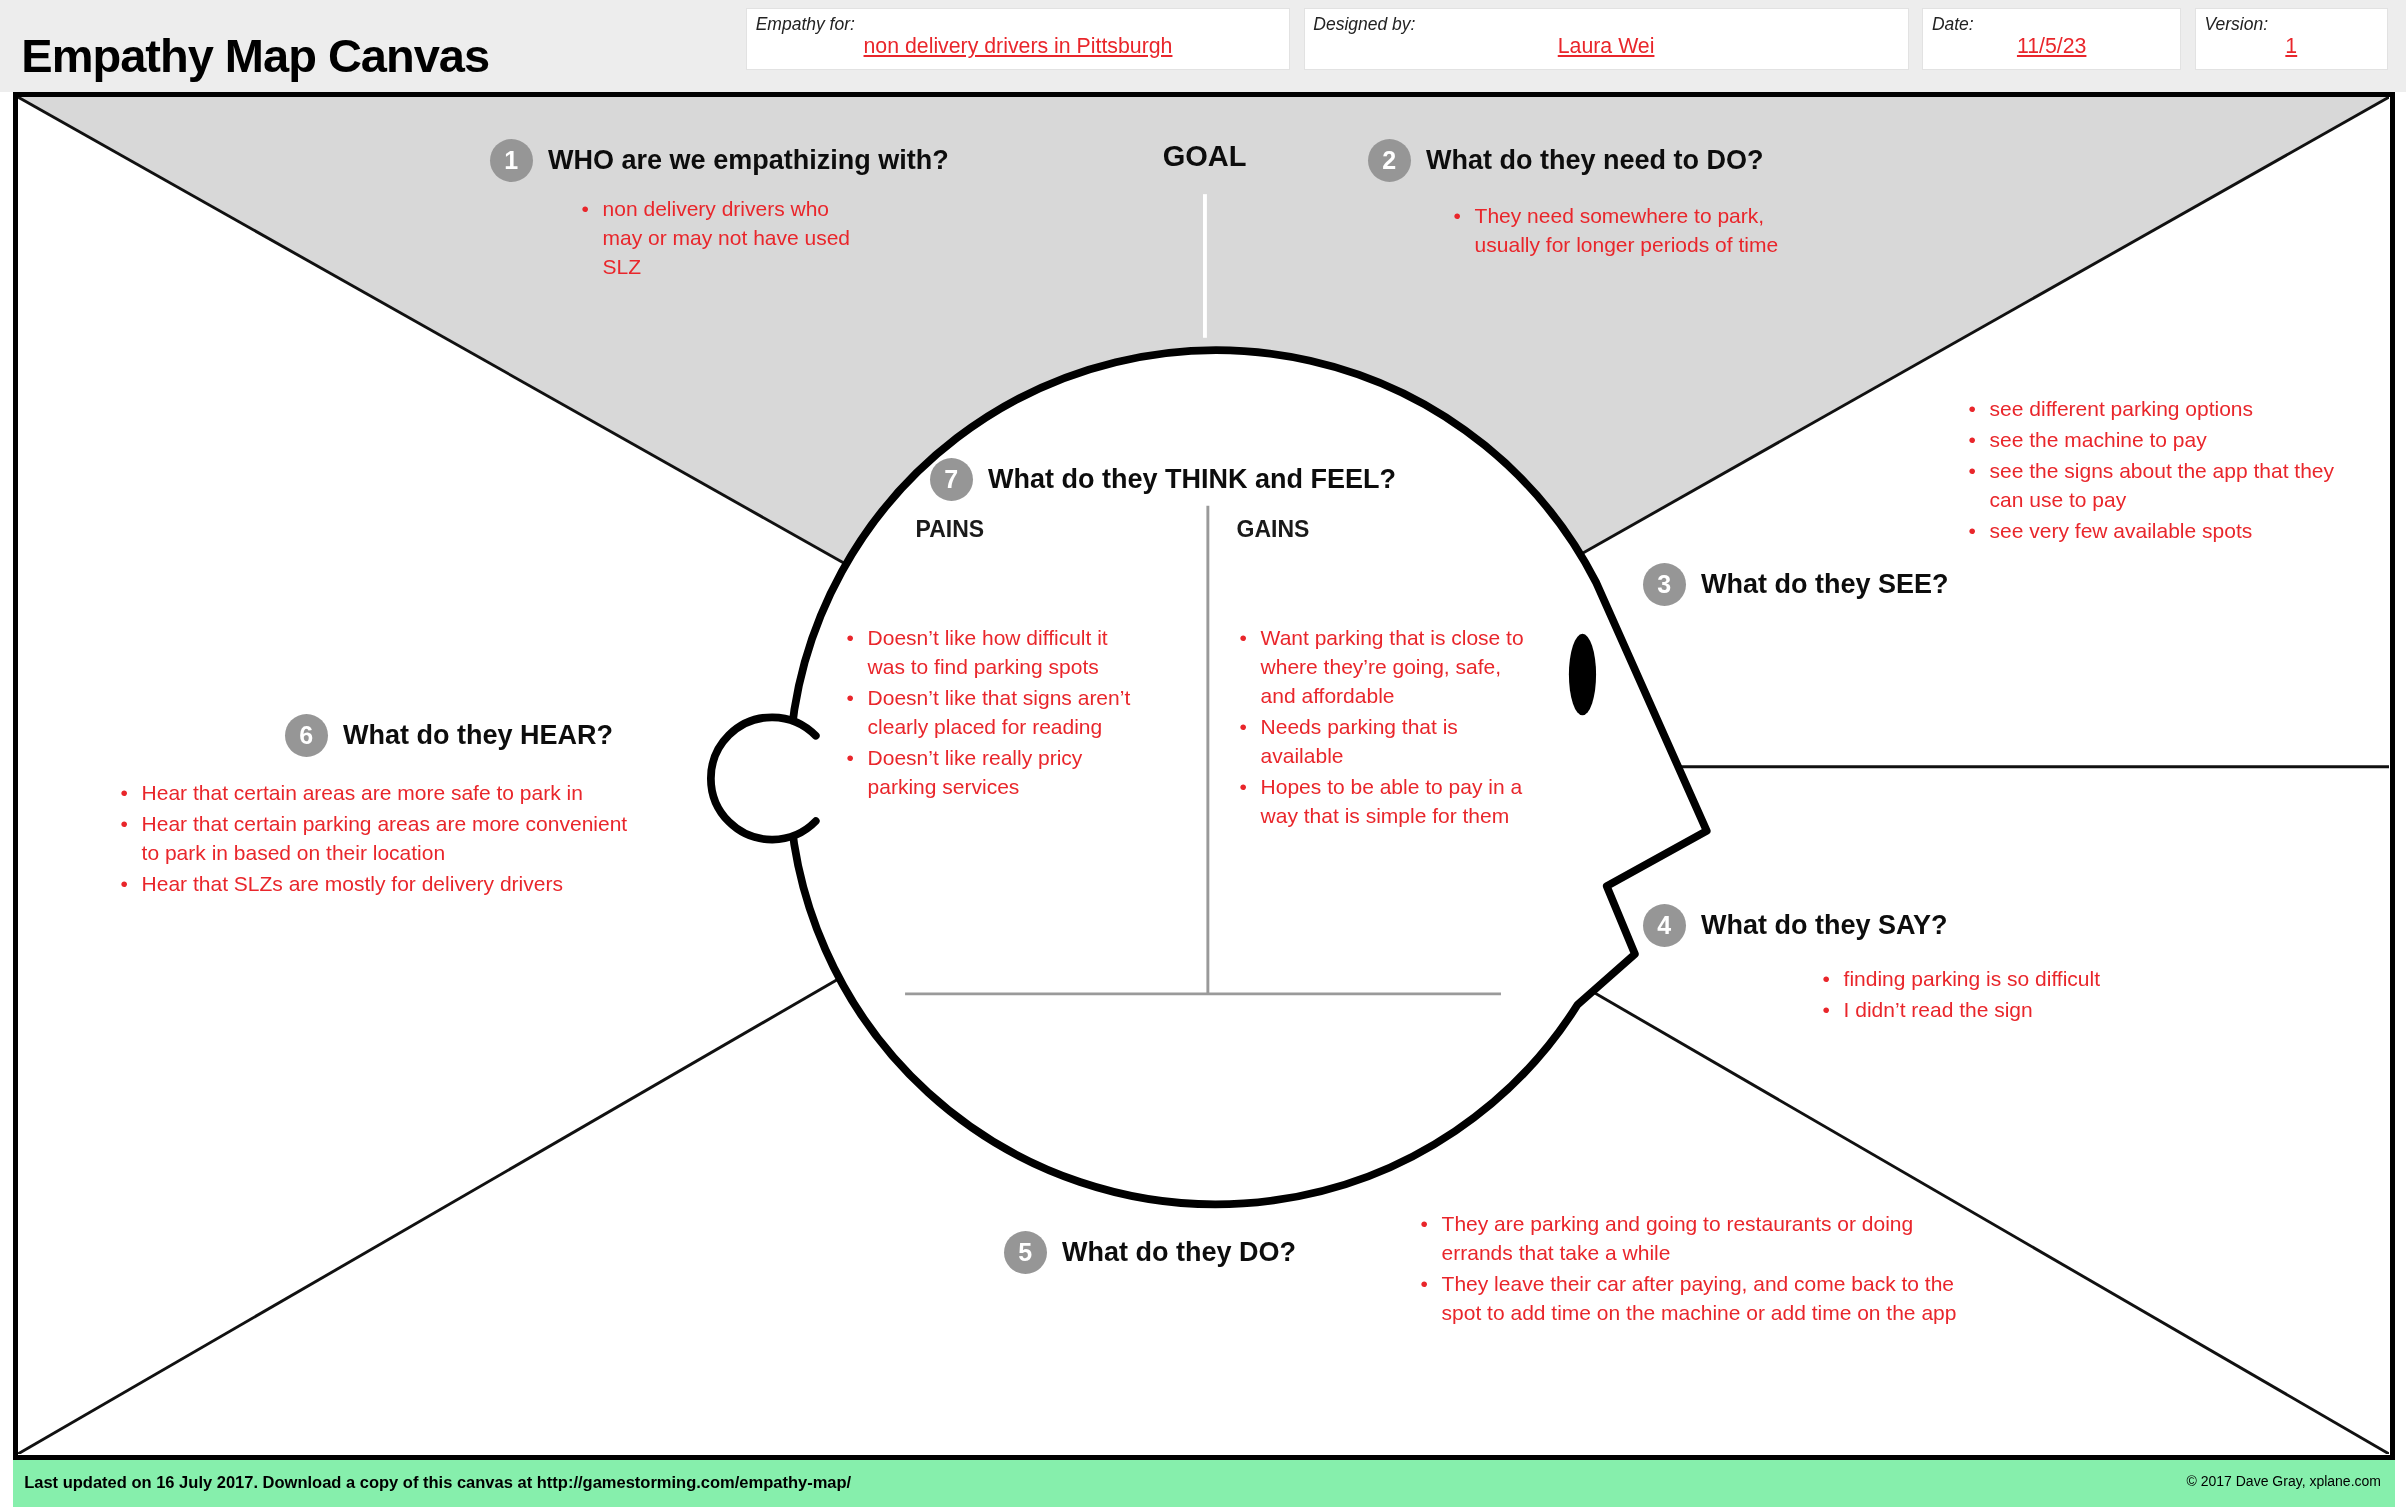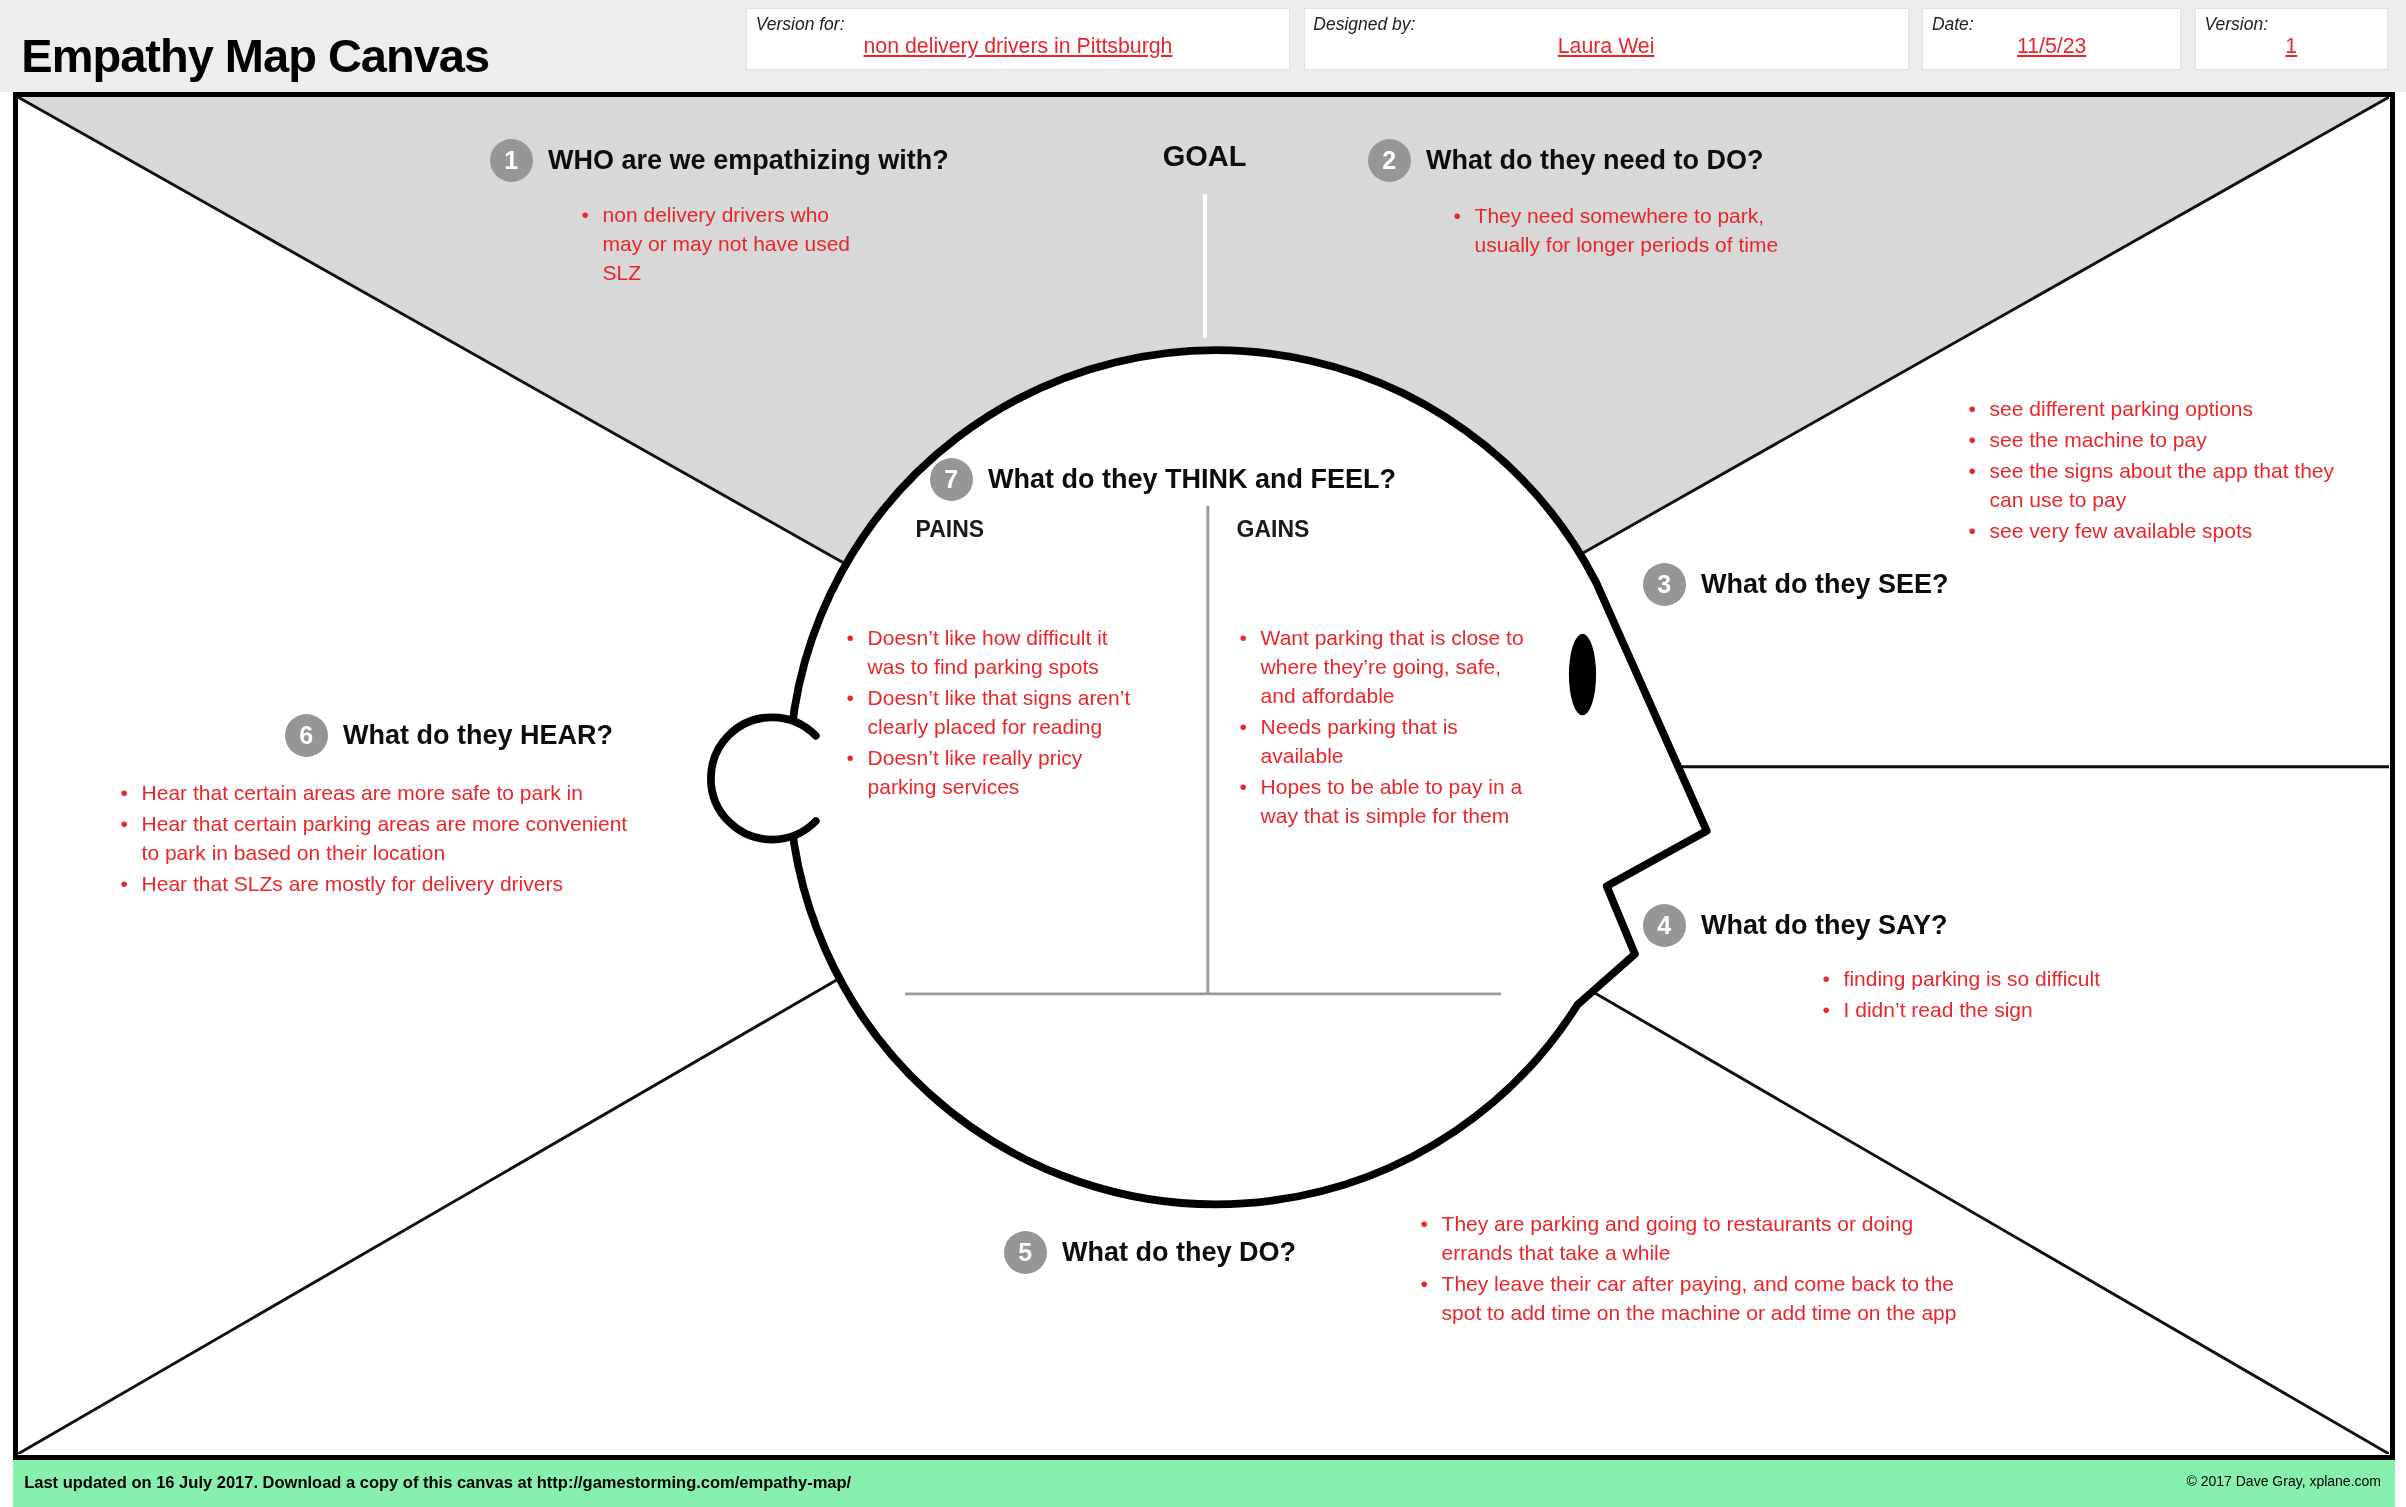--- a/index.html
+++ b/index.html
@@ -27,21 +27,21 @@
   .sec-title { font-size:27px; font-weight:bold; color:#0d0d0d; }
 
   .bullets { position:absolute; list-style:none; color:#e9262b; font-size:21px; line-height:29px; }
   .bullets li { position:relative; padding-left:23px; margin-bottom:1.9px; }
   .bullets li::before { content:"\2022"; position:absolute; left:1.9px; top:0; }
 
   .col-label { position:absolute; font-size:23px; font-weight:bold; color:#1a1a1a; }
 
   
   #who-head   { left:472px;  top:42px; }
-  #who-list   { left:562px;  top:97px;  width:291px;margin-top:6px; }
+  #who-list   { left:562px;  top:97px;  width:291px; }
   #need-head  { left:1350px; top:42px; }
   #need-list  { left:1434px; top:104px;  width:335px; }
   #see-head   { left:1625px; top:466px; }
   #see-list   { left:1949px; top:297px;  width:388px; }
   #say-head   { left:1625px; top:807px; }
   #say-list   { left:1803px; top:867px;  width:437px; }
   #do-head    { left:986px; top:1134px; }
   #do-list    { left:1401px; top:1112px; width:553px; }
   #hear-head  { left:267px;  top:617px; }
   #hear-list  { left:101px;  top:681px;  width:529px; }
@@ -58,21 +58,21 @@
 </style>
 </head>
 <body>
 
 <div class="page">
 
   <div class="header">
     <h1 class="page-title">Empathy Map Canvas</h1>
     <div class="fields">
       <div class="field f1">
-        <span class="field-label">Version for:</span>
+        <span class="field-label">Empathy for:</span>
         <span class="field-value">non delivery drivers in Pittsburgh</span>
       </div>
       <div class="field f2">
         <span class="field-label">Designed by:</span>
         <span class="field-value">Laura Wei</span>
       </div>
       <div class="field f3">
         <span class="field-label">Date:</span>
         <span class="field-value">11/5/23</span>
       </div>

